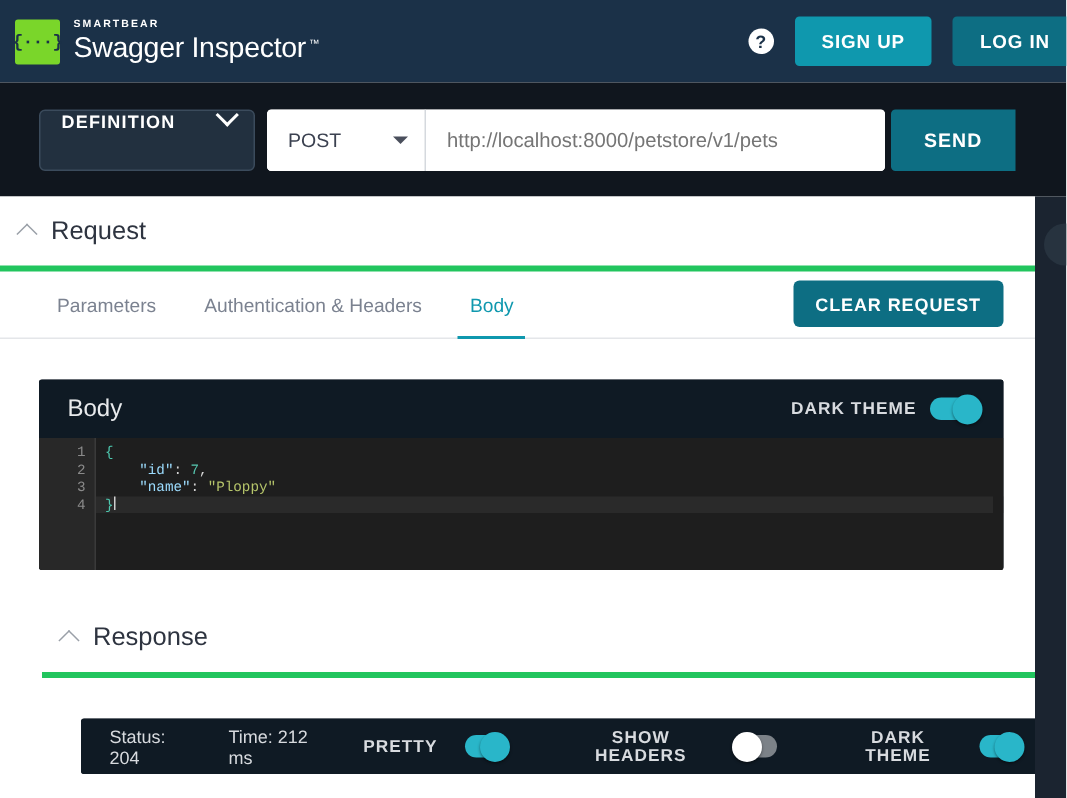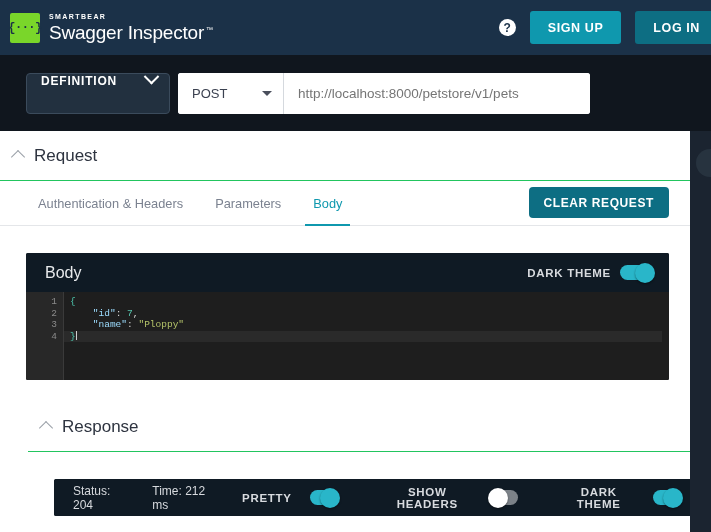--- a/index.html
+++ b/index.html
@@ -235,21 +235,21 @@
     width: 28px; height: 28px;
     border-radius: 50%;
     background: #27333f;
   }
 
   .section-head {
     height: 50px;
     display: flex;
     align-items: center;
     padding-left: 9px;
-    border-bottom: 1px solid #22c55e;
+    border-bottom: 4px solid #22c55e;
     box-sizing: border-box;
   }
   .collapse-chev {
     width: 9px; height: 9px;
     border-left: 1.6px solid #9aa0a8;
     border-top: 1.6px solid #9aa0a8;
     transform: rotate(45deg);
     margin: 3px 11px 0 4px;
   }
   .section-title {
@@ -456,36 +456,37 @@
       <span>DEFINITION</span>
       <span class="chev"></span>
     </div>
     <div class="url-group">
       <div class="method-select">
         <span>POST</span>
         <span class="caret-down"></span>
       </div>
       <input class="url-input" type="text" placeholder="http://localhost:8000/petstore/v1/pets" style="">
     </div>
+    <button class="btn-send">SEND</button>
   </div>
 
   <div class="rail">
     <div class="rail-avatar"></div>
   </div>
 
   <div class="content">
 
     <div class="section-head">
       <span class="collapse-chev"></span>
       <span class="section-title">Request</span>
     </div>
 
     <div class="tabs-row">
+      <div class="tab">Parameters</div>
       <div class="tab">Authentication &amp; Headers</div>
-      <div class="tab">Parameters</div>
       <div class="tab active">Body</div>
       <button class="btn-clear">CLEAR REQUEST</button>
     </div>
 
     <div class="panel-zone">
       <div class="dark-panel">
         <div class="panel-bar">
           <span class="panel-title">Body</span>
           <div class="toggle-group">
             <span class="toggle-label">DARK THEME</span>

